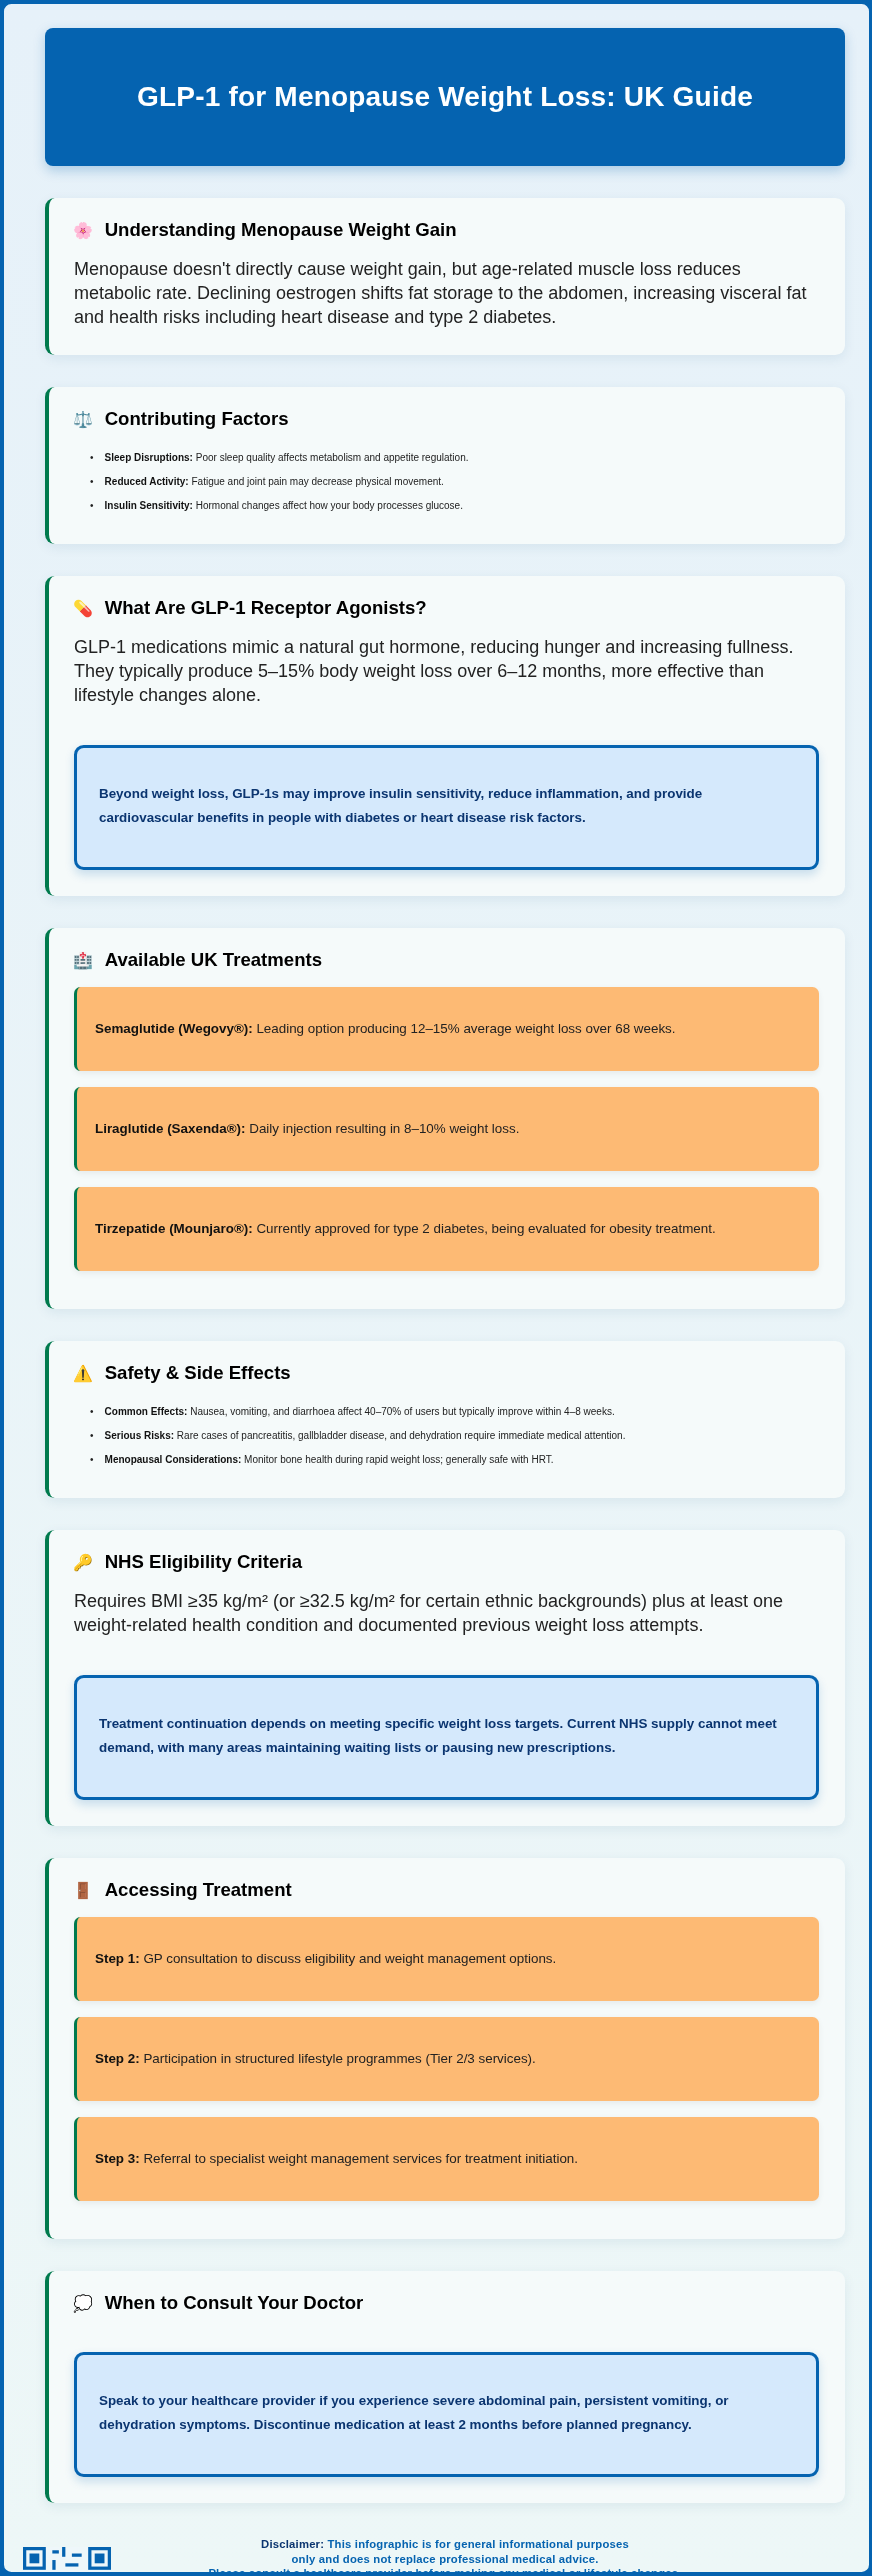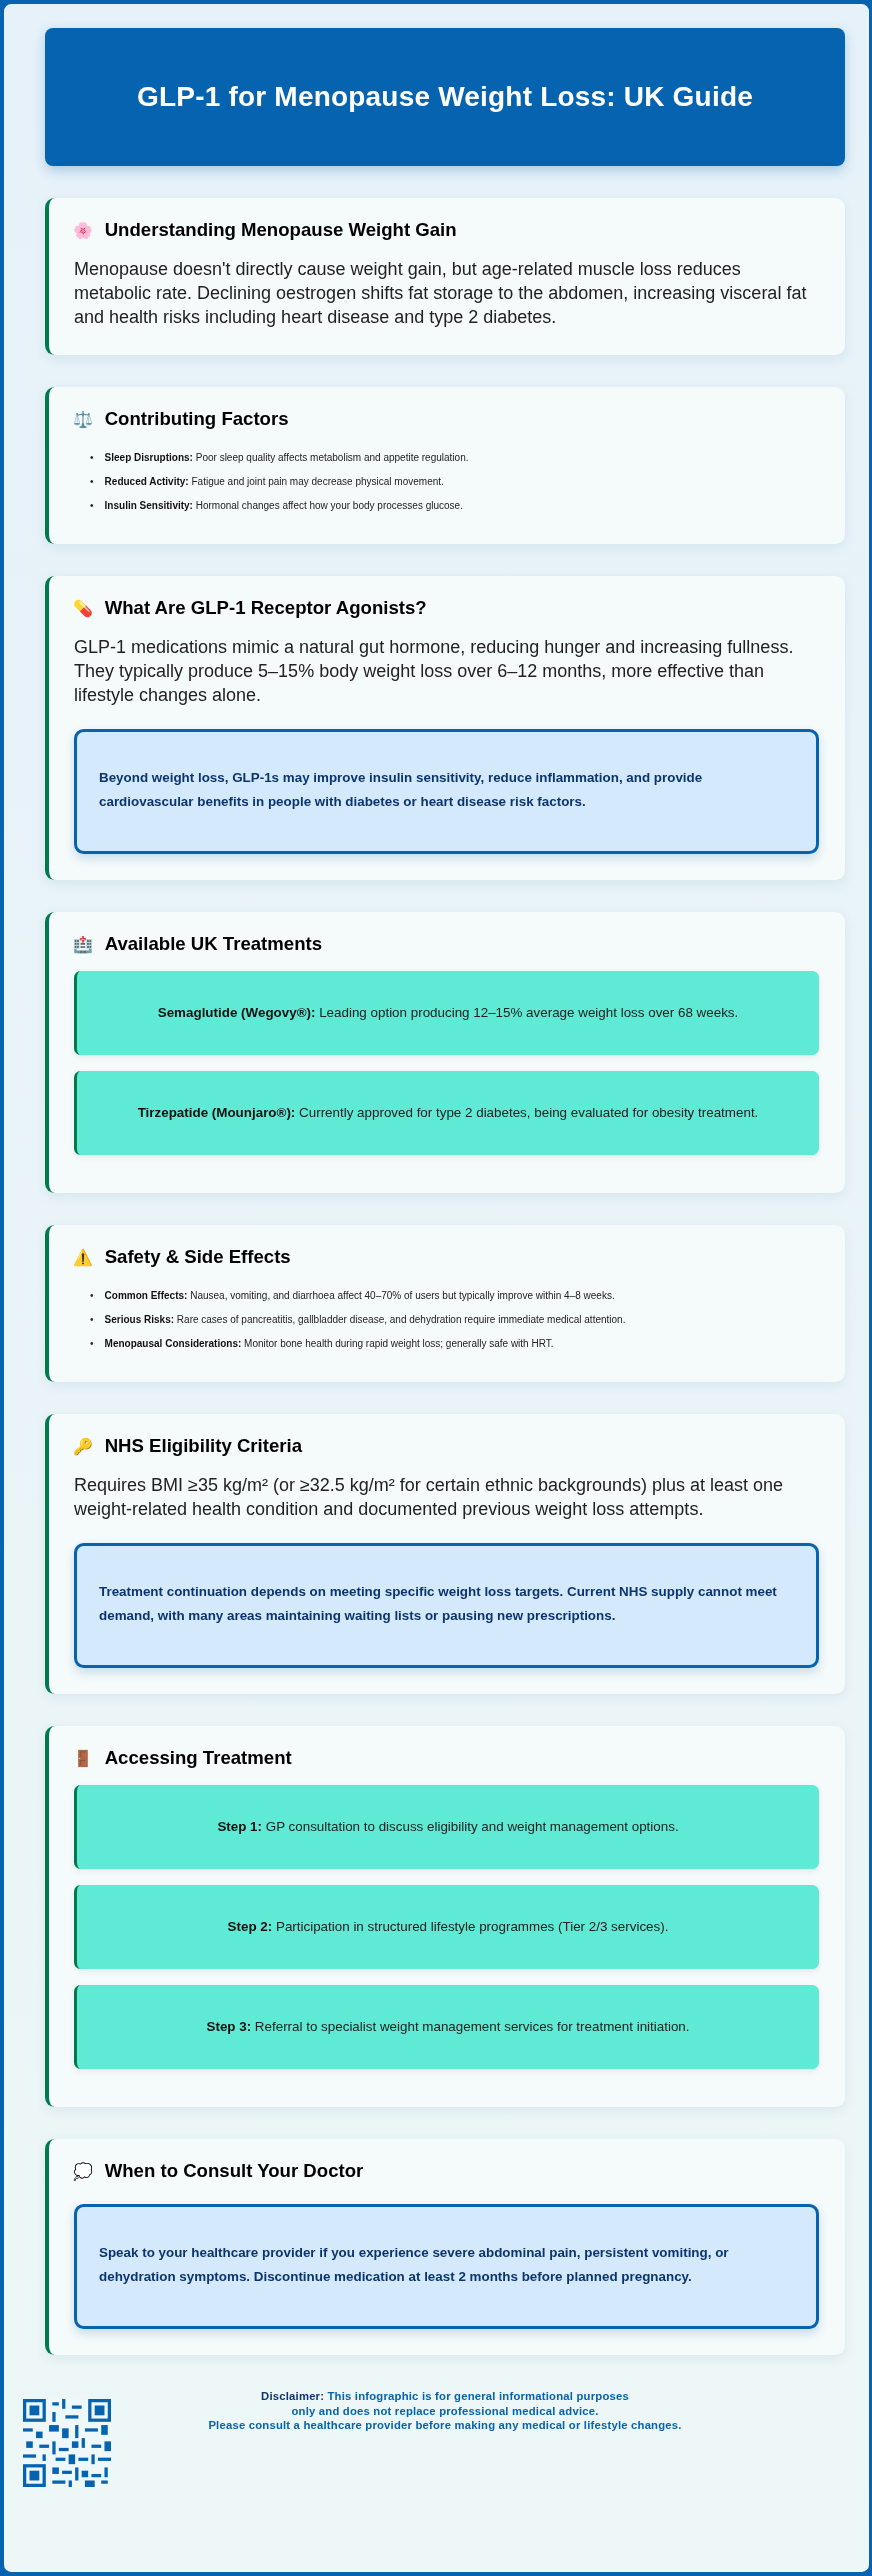--- a/index.html
+++ b/index.html
@@ -24,29 +24,28 @@
   }
   .card-title { display: flex; align-items: center; gap: 11.3px; margin-bottom: 16px; }
   .card-title .ic { width: 19.4px; height: 21px; display: inline-flex; align-items: center; justify-content: center; font-size: 16px; }
   .card-title h2 { color: #000000; font-size: 18.6px; font-weight: bold; }
   .card p.body { color: #222; font-size: 18px; line-height: 24px; }
   ul.factors { list-style: none; padding-left: 16px; }
   ul.factors li { position: relative; padding-left: 14.6px; color: #222; font-size: 10px; line-height: 24px; }
   ul.factors li::before { content: "•"; position: absolute; left: 0; top: 0; color: #222; }
   ul.factors li b { font-weight: bold; color: #111; }
   .highlight {
-    margin-top: 22px; background: #d5e9fc; border: 3.2px solid #0563b0; border-radius: 9.7px;
+    margin-top: 38px; background: #d5e9fc; border: 3.2px solid #0563b0; border-radius: 9.7px;
     padding: 34px 21px 37px 22px; color: #0b3570; font-weight: bold; font-size: 13.4px; line-height: 24px;
     box-shadow: 0 4.9px 9.7px rgba(5,99,176,0.18);
   }
   .sub {
-    background: #5eead4; border-left: 3.2px solid #007a4d; border-radius: 6.5px;
+    background: #fdba74; border-left: 3.2px solid #007a4d; border-radius: 6.5px;
     padding: 31px 18px 32px 18px; margin-bottom: 16px; color: #222; font-size: 13.4px; line-height: 21px;
     box-shadow: 0 2.4px 6.5px rgba(0,0,0,0.06);
-    text-align: center;
   }
   .sub:last-child { margin-bottom: 12px; }
   .sub b { font-weight: bold; color: #111; }
   .footer { position: relative; height: 122px; }
   .qr { position: absolute; left: -22px; top: 44px; width: 88px; height: 88px; background: #0563b0; }
   .disclaimer { text-align: center; padding-top: 34px; color: #0563b0; font-size: 11.3px; line-height: 14.6px; font-weight: bold; letter-spacing: 0.2px; }
   .disclaimer .lbl { color: #0b3570; }
 </style>
 </head>
 <body>
@@ -85,20 +84,21 @@
     <p class="body">GLP-1 medications mimic a natural gut hormone, reducing hunger and increasing fullness. They typically produce 5–15% body weight loss over 6–12 months, more effective than lifestyle changes alone.</p>
     <div class="highlight">Beyond weight loss, GLP-1s may improve insulin sensitivity, reduce inflammation, and provide cardiovascular benefits in people with diabetes or heart disease risk factors.</div>
   </section>
 
   <section class="card">
     <div class="card-title">
       <span class="ic">🏥</span>
       <h2>Available UK Treatments</h2>
     </div>
     <div class="sub"><b>Semaglutide (Wegovy®):</b><span> Leading option producing 12–15% average weight loss over 68 weeks.</span></div>
+    <div class="sub"><b>Liraglutide (Saxenda®):</b><span> Daily injection resulting in 8–10% weight loss.</span></div>
     <div class="sub"><b>Tirzepatide (Mounjaro®):</b><span> Currently approved for type 2 diabetes, being evaluated for obesity treatment.</span></div>
   </section>
 
   <section class="card">
     <div class="card-title">
       <span class="ic">⚠️</span>
       <h2>Safety &amp; Side Effects</h2>
     </div>
     <ul class="factors">
       <li><b>Common Effects:</b><span> Nausea, vomiting, and diarrhoea affect 40–70% of users but typically improve within 4–8 weeks.</span></li>

